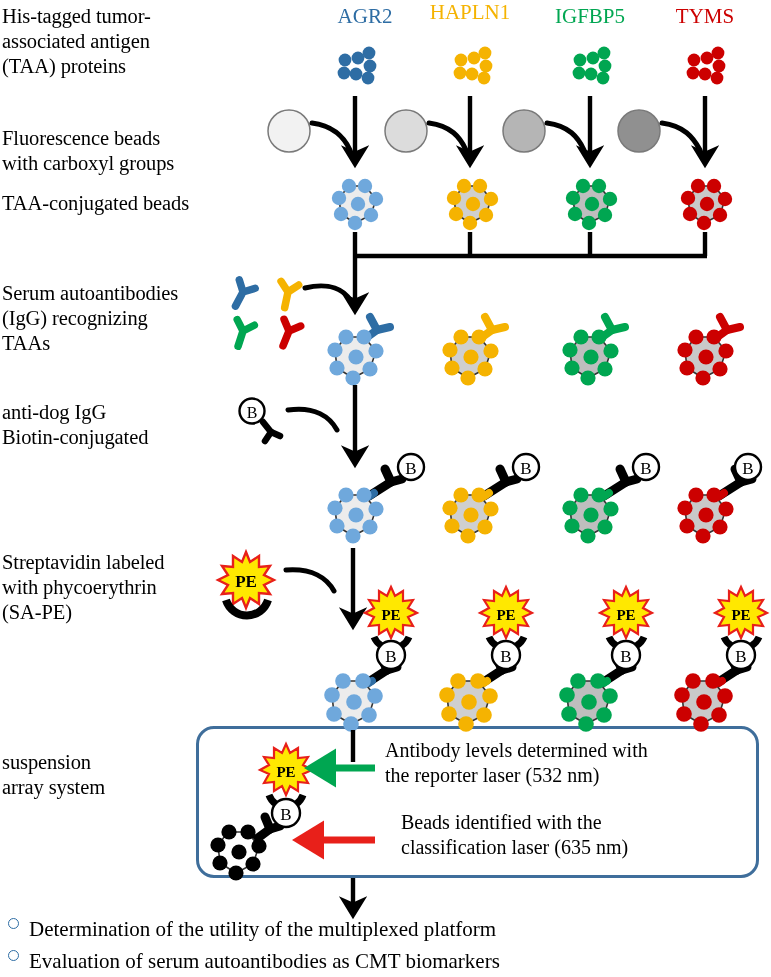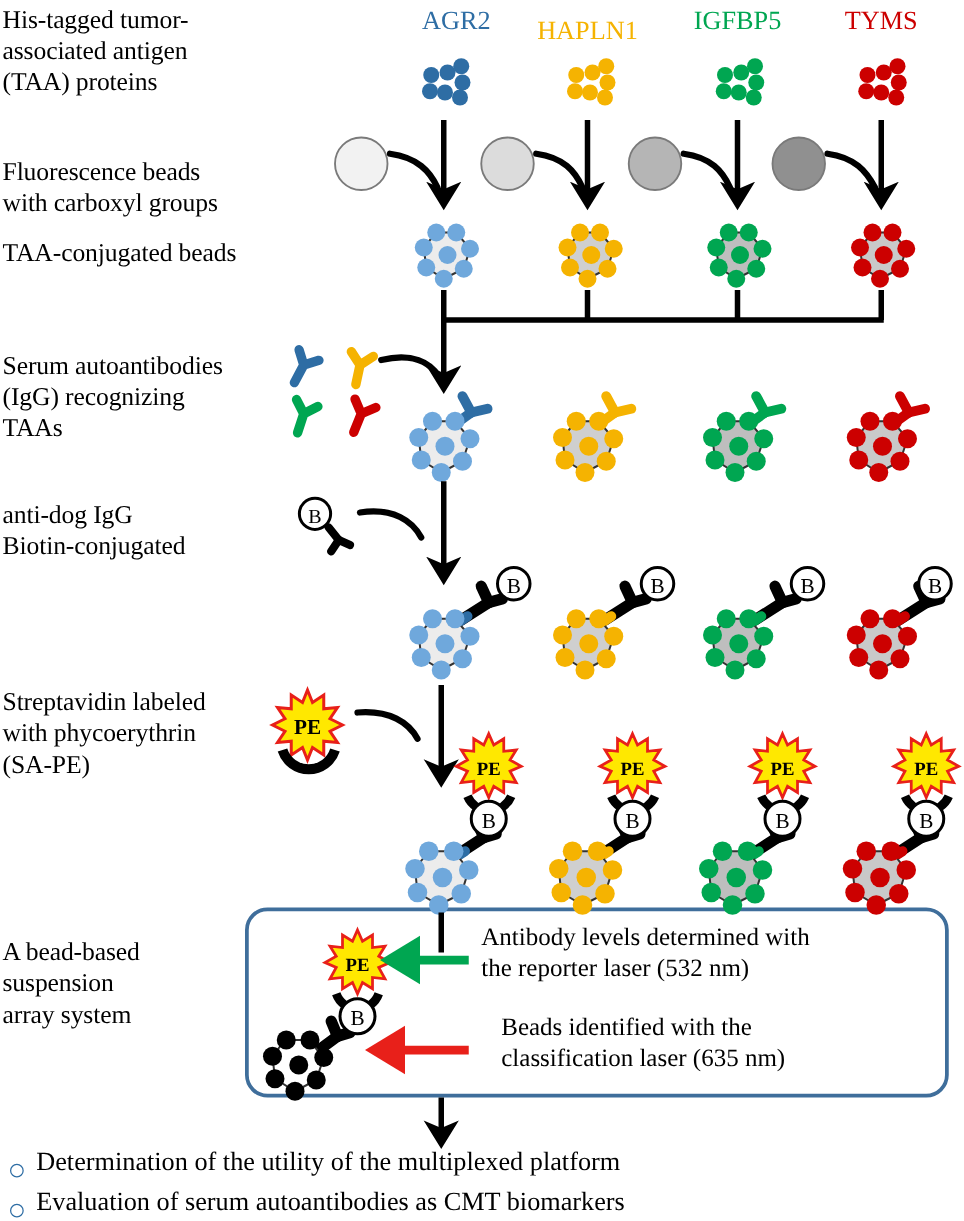--- a/index.html
+++ b/index.html
@@ -30,21 +30,21 @@
     white-space: nowrap;
   }
   .boxtext {
     position: absolute;
     font-size: 20px;
     line-height: 25px;
   }
   .bullet-row {
     position: absolute;
     display: flex;
-    align-items: flex-end;
+    align-items: flex-start;
     gap: 10px;
     font-size: 21px;
     line-height: 26px;
     white-space: nowrap;
   }
   .bullet-ring {
     width: 11px; height: 11px;
     border: 1.8px solid #2E6DA4;
     border-radius: 50%;
     flex: 0 0 auto;
@@ -63,21 +63,21 @@
   }
 </style>
 </head>
 <body>
 
 <div id="stage">
 
   <div class="hdr" style="left:300px; top:4px; width:110px;">
     <span style="color: rgb(46, 109, 164); margin-left: 20px;">AGR2</span>
   </div>
-  <div class="hdr" style="left:410px; top:12px; width:120px;">
+  <div class="hdr" style="left:410px; top:0; width:120px;">
     <span style="color: rgb(245, 179, 1);">HAPLN1</span>
   </div>
   <div class="hdr" style="left:530px; top:4px; width:120px;">
     <span style="color: rgb(0, 166, 81); margin-top: 40px;">IGFBP5</span>
   </div>
   <div class="hdr" style="left:650px; top:4px; width:110px;">
     <span style="color: rgb(204, 0, 0);">TYMS</span>
   </div>
 
   <div class="lbl" style="left:2px; top:4px; width:265px;">
@@ -106,21 +106,20 @@
     <div>Biotin-conjugated</div>
   </div>
 
   <div class="lbl" style="left:2px; top:550px; width:250px;">
     <div>Streptavidin labeled</div>
     <div>with phycoerythrin</div>
     <div>(SA-PE)</div>
   </div>
 
   <div class="lbl" style="left:2px; top:750px; width:200px;">
-    <div>A bead-based</div>
     <div>suspension</div>
     <div>array system</div>
   </div>
 
   <div class="roundbox" style="left:196px; top:726px; width:563px; height:152px;"></div>
 
   <div class="boxtext" style="left:385px; top:738px; width:375px;">
     <div>Antibody levels determined with</div>
     <div>the reporter laser (532 nm)</div>
   </div>

